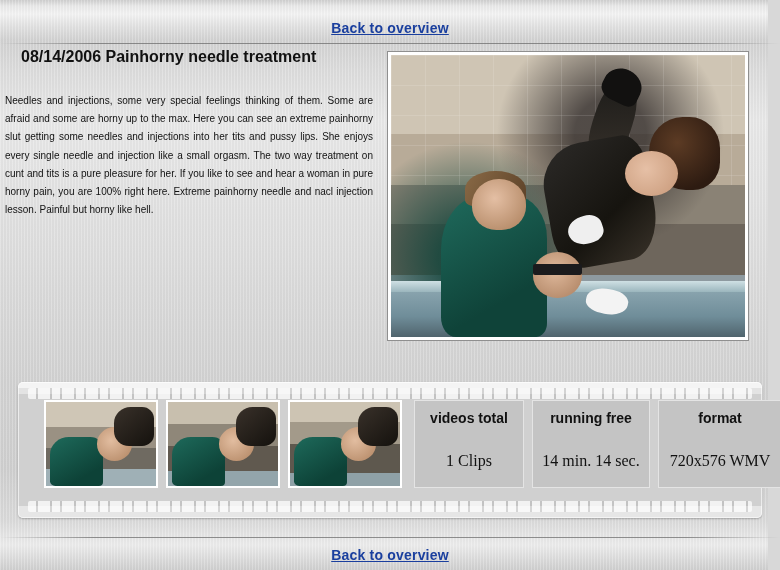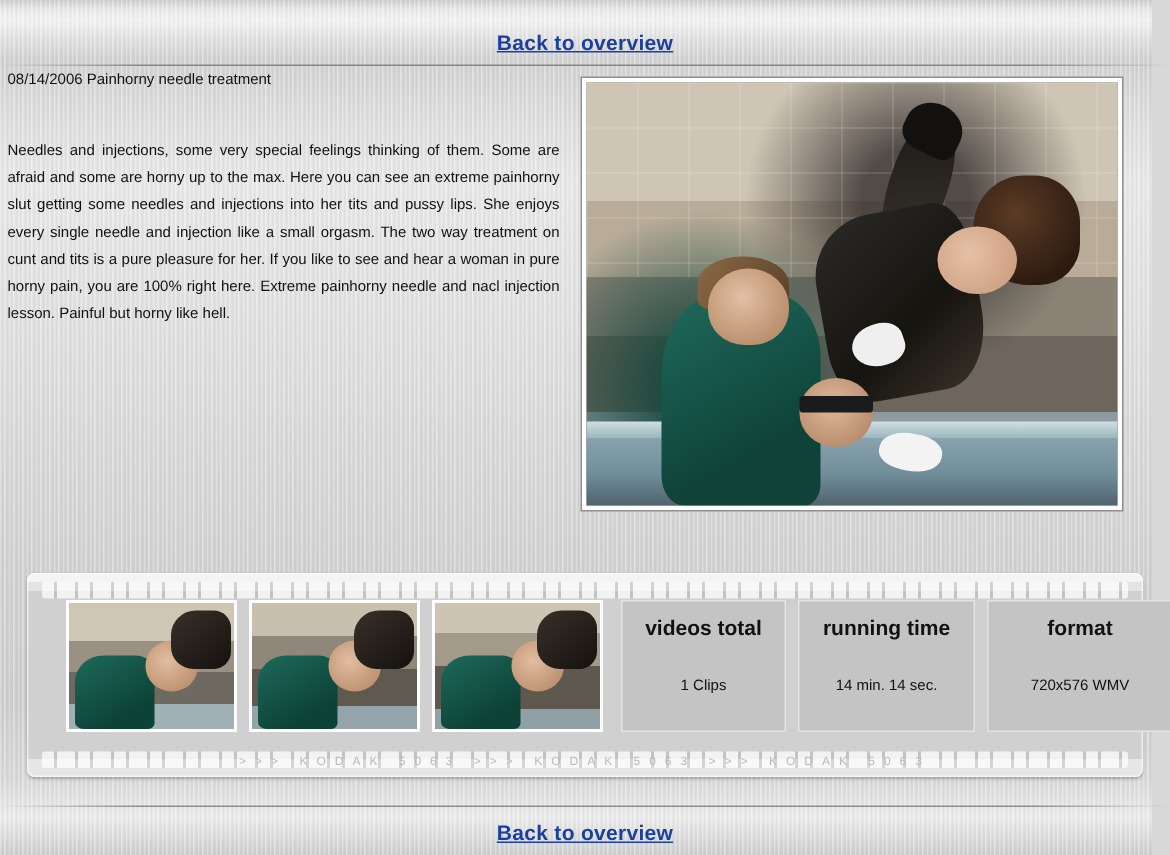--- a/index.html
+++ b/index.html
@@ -65,24 +65,24 @@
     width: 780px;
     height: 1px;
     background: linear-gradient(to right, rgba(120,120,120,0), rgba(110,110,110,0.75) 12%, rgba(110,110,110,0.75) 88%, rgba(120,120,120,0));
   }
   .rule-top { top: 43px; }
   .rule-bottom { top: 537px; }
 
   
   .title {
     position: absolute;
-    left: 5px;
+    left: 21px;
     top: 48px;
-    font-size: 10px;
-    font-weight: normal;
+    font-size: 16px;
+    font-weight: bold;
     color: #111;
   }
 
   
   .description {
     position: absolute;
     left: 5px;
     top: 92px;
     width: 368px;
     font-size: 10px;
@@ -310,22 +310,23 @@
   }
   .info-box.wide { width: 118px; }
   .info-box.widest { width: 124px; }
   .info-head {
     font-size: 14px;
     font-weight: bold;
     color: #111;
     margin-bottom: 26px;
   }
   .info-val {
-    font-size: 10px;
+    font-size: 16px;
     color: #111;
+    font-family: Liberation Serif, serif;
   }
 </style>
 </head>
 <body>
 
 <div class="page">
 
   <a class="back-link back-top">Back to overview</a>
   <div class="rule rule-top"></div>
 
@@ -350,21 +351,20 @@
       <div class="ph p-blindfold"></div>
       <div class="ph p-glove-a"></div>
       <div class="ph p-glove-b"></div>
     </div>
   </div>
 
 
   <div class="filmstrip">
     <div class="perfs perfs-top"></div>
     <div class="perfs perfs-bottom"></div>
-    <div class="strip-text">&gt;&gt;&gt; KODAK 5063  &gt;&gt;&gt; KODAK 5063  &gt;&gt;&gt; KODAK 5063</div>
 
     <div class="thumbs">
       <div class="thumb thumb1">
         <div class="t-bg"></div>
         <div class="t-green"></div>
         <div class="t-skin"></div>
         <div class="t-dark"></div>
       </div>
       <div class="thumb thumb2">
         <div class="t-bg"></div>
@@ -379,21 +379,21 @@
         <div class="t-dark"></div>
       </div>
     </div>
 
     <div class="info-boxes">
       <div class="info-box">
         <div class="info-head">videos total</div>
         <div class="info-val">1 Clips</div>
       </div>
       <div class="info-box wide">
-        <div class="info-head">running time</div>
+        <div class="info-head">running free</div>
         <div class="info-val">14 min. 14 sec.</div>
       </div>
       <div class="info-box widest">
         <div class="info-head">format</div>
         <div class="info-val">720x576 WMV</div>
       </div>
     </div>
   </div>
 
   <div class="rule rule-bottom"></div>

